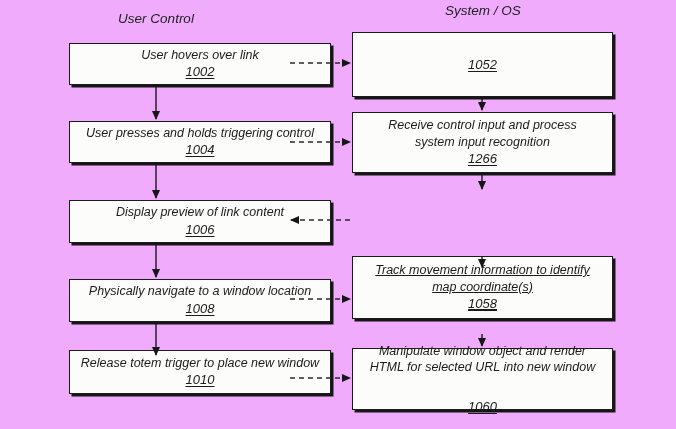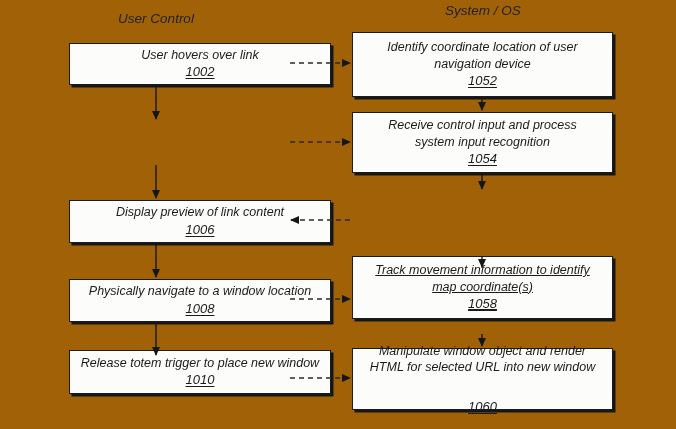--- a/index.html
+++ b/index.html
@@ -6,21 +6,21 @@
   html, body { width: 676px; height: 429px; }
   body {
     font-family: "Liberation Sans", sans-serif;
     background: #f6f6f4;
     overflow: hidden;
   }
   .canvas {
     position: relative;
     width: 676px;
     height: 429px;
-    background: #a16207;
+    background: #f0abfc;
     color: #1b1b1b;
   }
   .col-header {
     position: absolute;
     font-style: italic;
     font-size: 13.5px;
     color: #222;
     white-space: nowrap;
     transform: translateX(-50%);
   }
@@ -70,46 +70,48 @@
 
   <div class="col-header" style="left:156px; top:11px;">User Control</div>
 
   <div class="col-header" style="left:483px; top:3px;">System / OS</div>
 
   <div class="flow-box left-col" style="top:43px; height:42px;">
     <div class="box-text">User hovers over link</div>
     <div class="box-ref">1002</div>
   </div>
 
+  <div class="flow-box left-col" style="top:121px; height:42px;">
+    <div class="box-text">User presses and holds triggering control</div>
+    <div class="box-ref">1004</div>
+  </div>
 
   <div class="flow-box left-col" style="top:200px; height:43px;">
     <div class="box-text">Display preview of link content</div>
     <div class="box-ref">1006</div>
   </div>
 
   <div class="flow-box left-col" style="top:279px; height:43px;">
     <div class="box-text">Physically navigate to a window location</div>
     <div class="box-ref">1008</div>
   </div>
 
   <div class="flow-box left-col" style="top:350px; height:44px;">
     <div class="box-text">Release totem trigger to place new window</div>
     <div class="box-ref">1010</div>
   </div>
 
   <div class="flow-box right-col" style="top:32px; height:65px;">
-    <div class="box-text">Identify coordinate location of user
-navigation device</div>
     <div class="box-ref">1052</div>
   </div>
 
   <div class="flow-box right-col" style="top:112px; height:61px;">
     <div class="box-text">Receive control input and process
 system input recognition</div>
-    <div class="box-ref">1054</div>
+    <div class="box-ref">1266</div>
   </div>
 
 
   <div class="flow-box right-col" style="top:256px; height:63px;text-decoration:underline;">
     <div class="box-text">Track movement information to identify
 map coordinate(s)</div>
     <div class="box-ref">1058</div>
   </div>
 
   <div class="flow-box right-col" style="top:348px; height:62px;gap:22px;">

